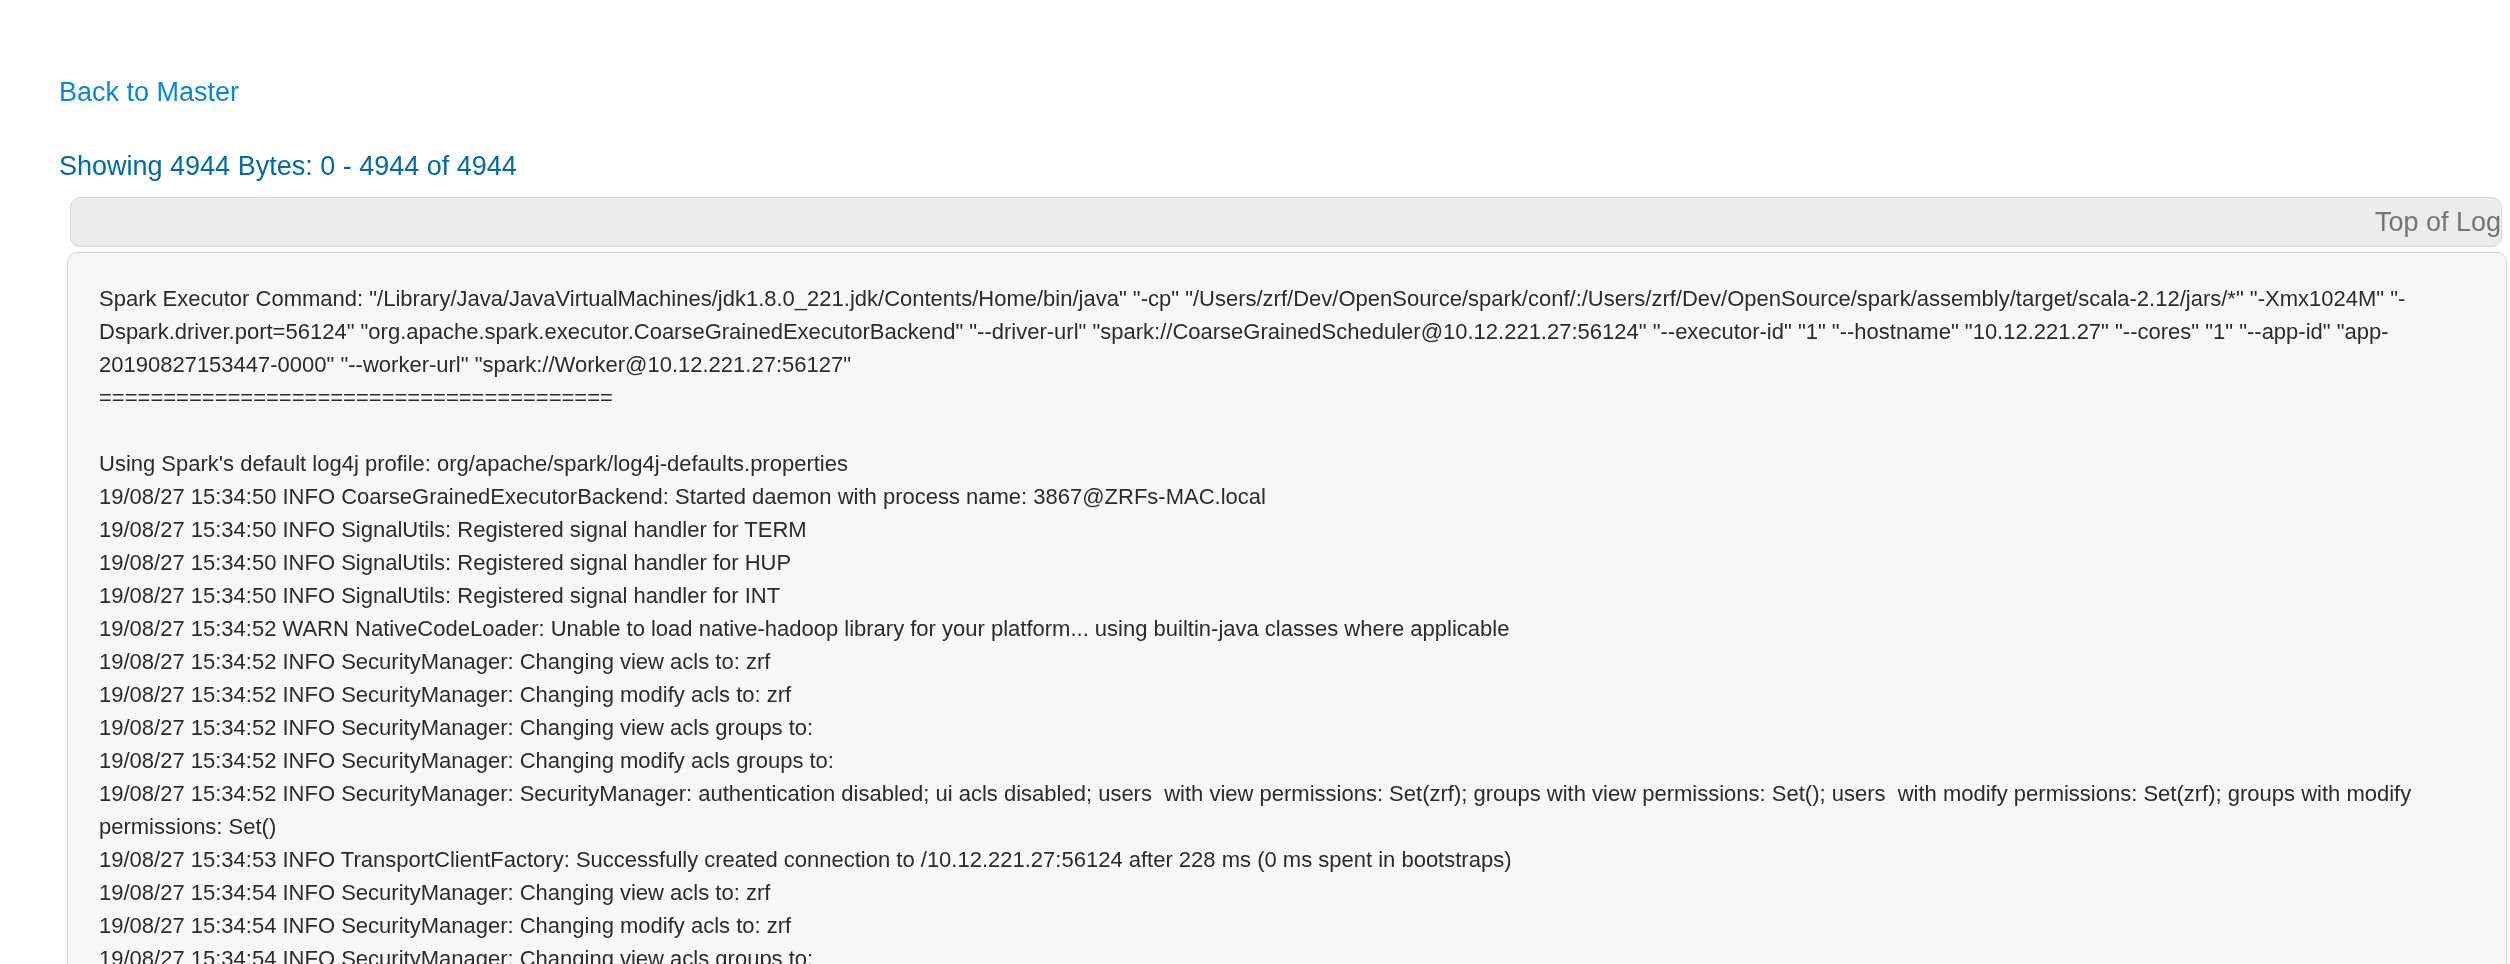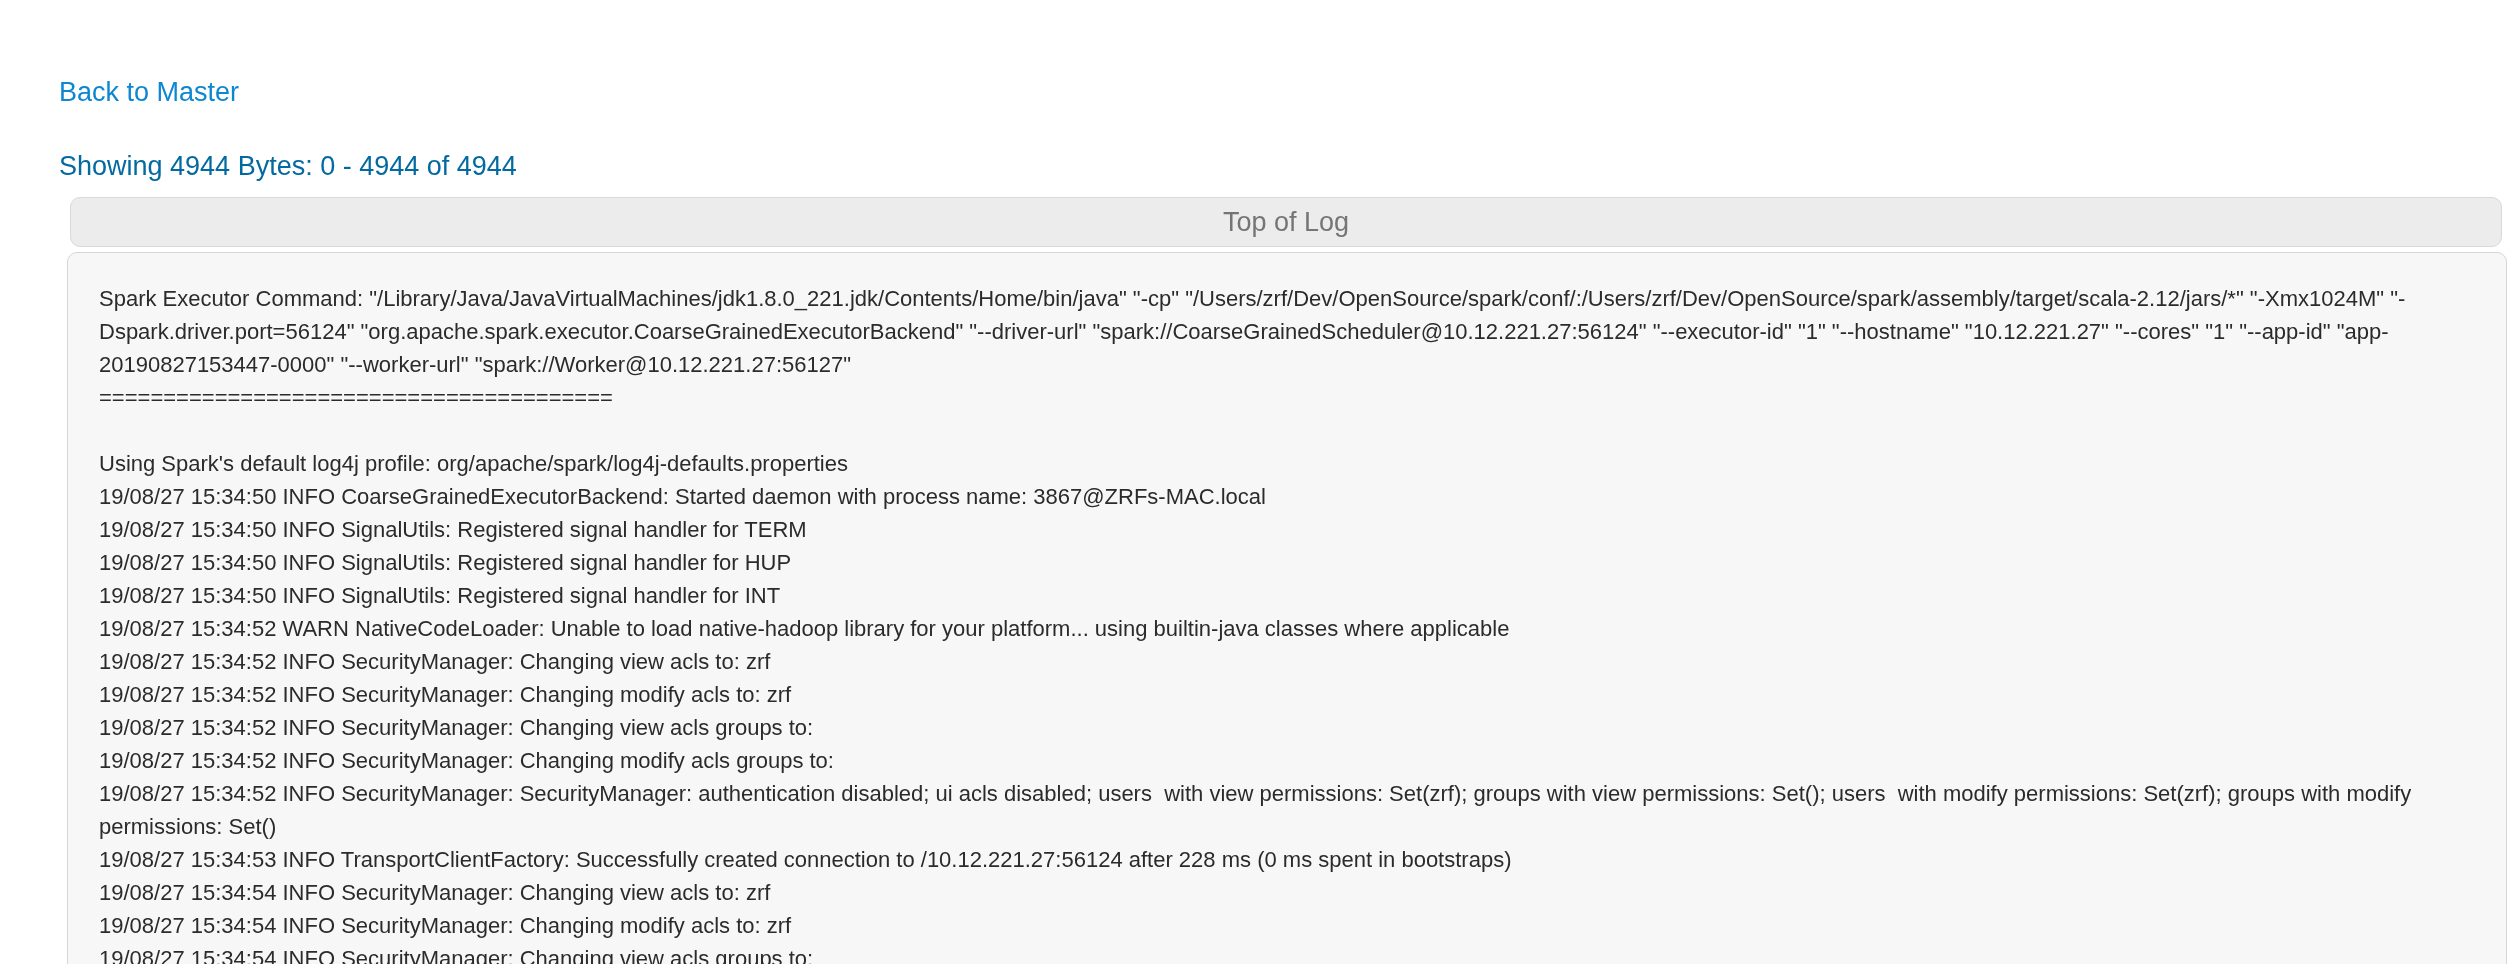--- a/index.html
+++ b/index.html
@@ -29,21 +29,21 @@
     line-height: 32px;
     color: #0369a1;
   }
   .log-header {
     margin: 15px 24px 5px 22px;
     height: 50px;
     line-height: 48px;
     background: #ececec;
     border: 1px solid #d9d9d9;
     border-radius: 10px;
-    text-align: center;
+    text-align: right;
     font-size: 27px;
     color: #757575;
   }
   .log-box {
     margin: 0 19px;
     min-height: 840px;
     background: #f7f7f7;
     border: 1px solid #d6d6d6;
     border-radius: 10px;
     padding: 13px 15px;

